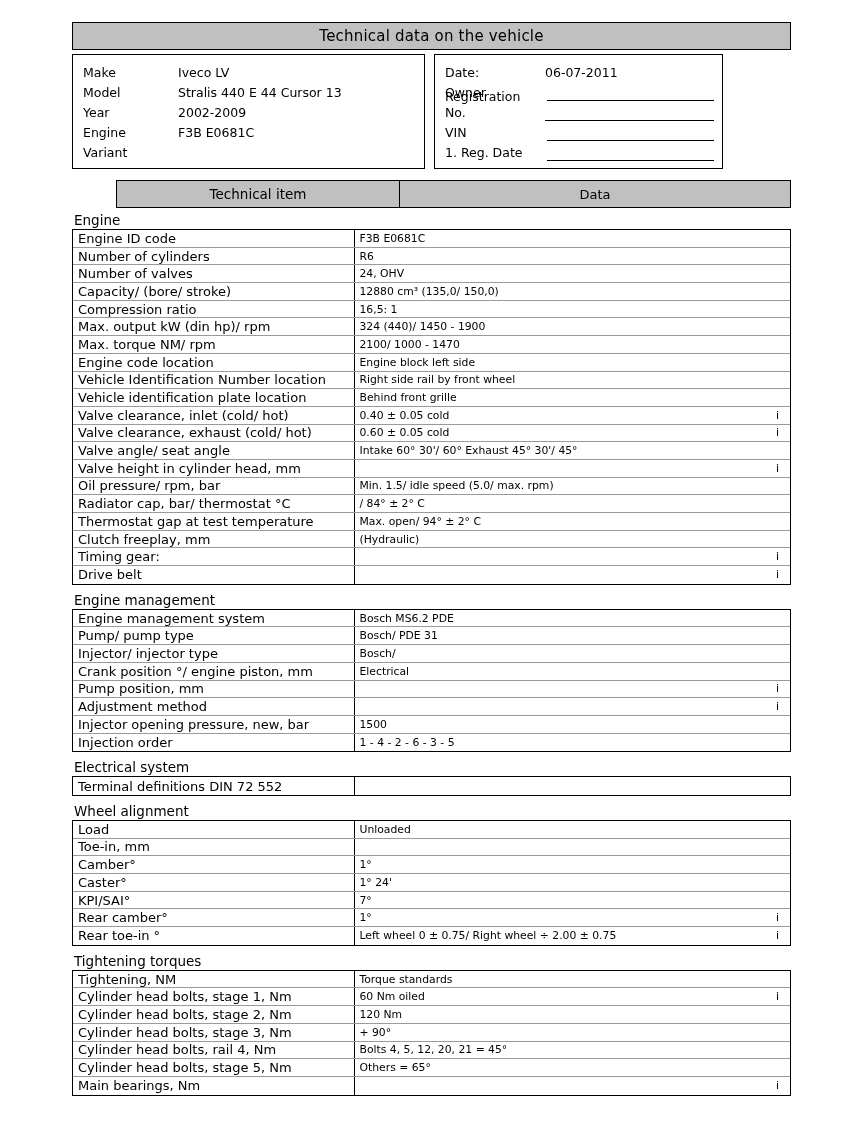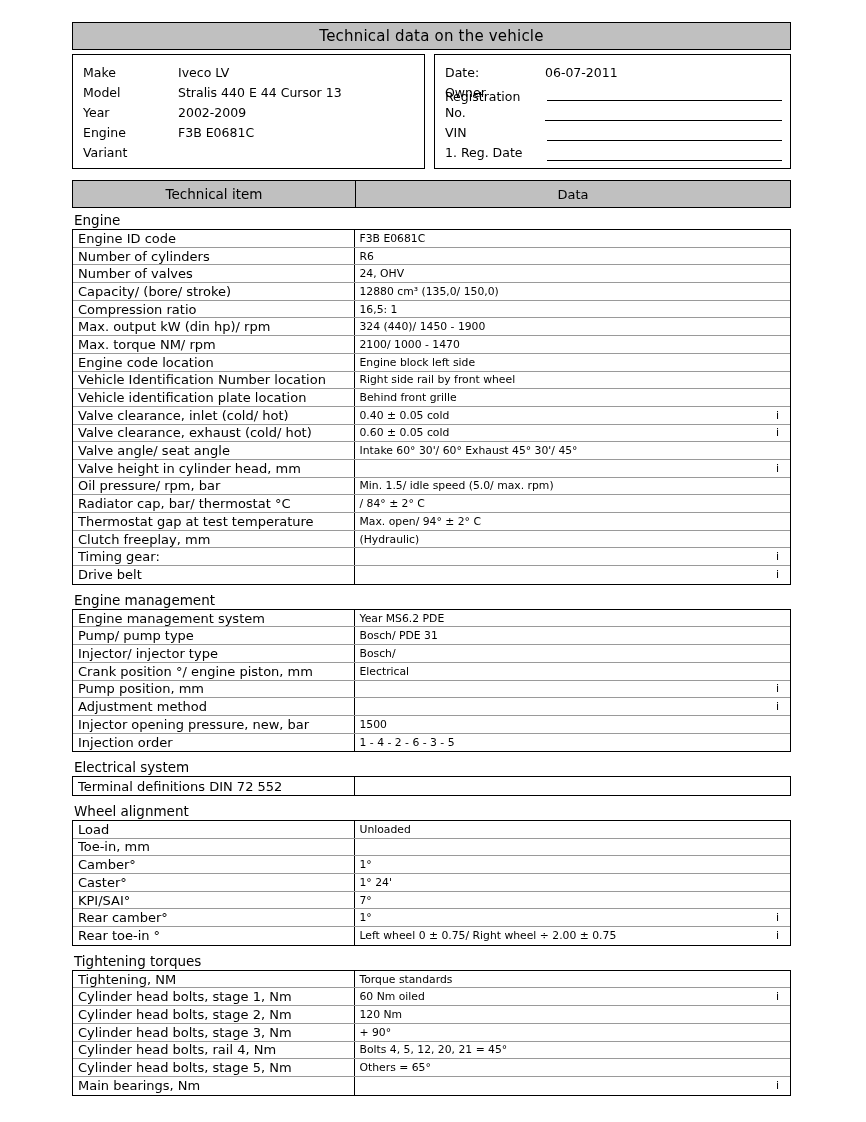--- a/index.html
+++ b/index.html
@@ -30,21 +30,21 @@
   .info-row {
     margin-top: 4px;
     display: flex;
     align-items: stretch;
   }
   .info-box {
     border: 1.5px solid #000;
     padding: 6px 0 7px 0;
   }
   .info-left { width: 353px; }
-  .info-right { width: 357px; margin-left: 9px; }
+  .info-right { width: 289px; margin-left: 9px; }
 
   .info-line {
     display: flex;
     align-items: flex-end;
     height: 20px;
     padding: 0 8px 0 10px;
     font-size: 12.5px;
   }
   .info-label { width: 95px; flex: none; line-height: 16px; }
   .info-right .info-label { width: 100px; }
@@ -57,20 +57,21 @@
   }
   .info-rule.tight { margin-left: 0px; }
 
   
   .col-head {
     margin-top: 11px;
     display: flex;
     height: 28px;
     border: 1.5px solid #000;
     background: #c0c0c0;
+    margin-left: 44px;
   }
   .col-head .ch-item {
     width: 283px;
     border-right: 1.5px solid #000;
     display: flex; align-items: center; justify-content: center;
     font-size: 13.5px;
   }
   .col-head .ch-data {
     flex: 1;
     display: flex; align-items: center; justify-content: center;
@@ -316,21 +317,21 @@
           </div>
         </div>
       </div>
       <div class="sec-gap"></div>
       <div class="section">
         <div class="section-title">Engine management</div>
         <div class="rows">
           <div class="row">
             <div class="cell-item">Engine management system</div>
             <div class="cell-data">
-              <span class="dv">Year MS6.2 PDE</span>
+              <span class="dv">Bosch MS6.2 PDE</span>
             </div>
           </div>
           <div class="row">
             <div class="cell-item">Pump/ pump type</div>
             <div class="cell-data">
               <span class="dv">Bosch/ PDE 31</span>
             </div>
           </div>
           <div class="row">
             <div class="cell-item">Injector/ injector type</div>

